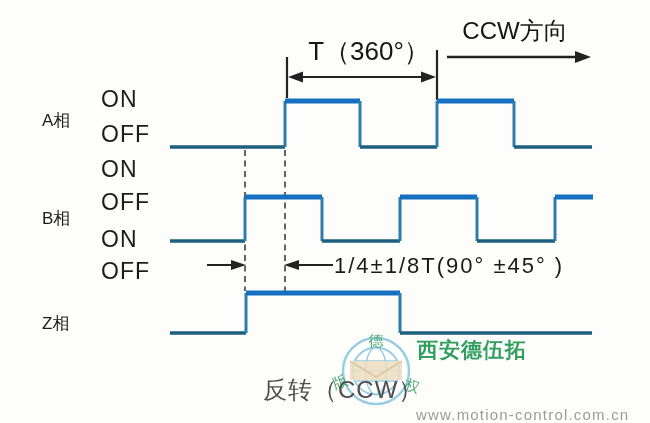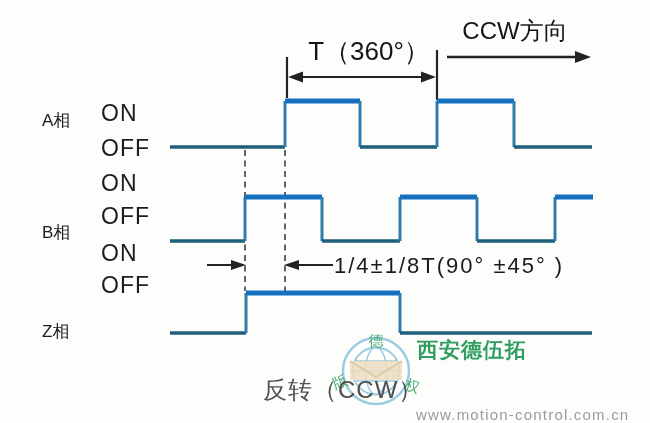--- a/index.html
+++ b/index.html
@@ -2,25 +2,25 @@
 <html><head>
 <meta charset="utf-8">
 <style>
   html,body{margin:0;padding:0;background:#e8e8e8;}
   .canvas{
     position:relative;width:650px;height:423px;background:#fdfdfb;
     overflow:hidden;font-family:"Liberation Sans",sans-serif;
   }
   .lbl{position:absolute;line-height:1;white-space:nowrap;color:#1c1c1c;
        font-family:"Liberation Sans",sans-serif;}
-  .level{font-size:23px;left:101px;letter-spacing:1px;margin-top:14px;}
+  .level{font-size:23px;left:101px;letter-spacing:1px;}
   .phase{font-size:17px;left:42px;}
   #row0{top:88px;} #row1{top:123px;} #row2{top:158px;}
   #row3{top:191px;} #row4{top:228px;} #row5{top:260px;}
-  #phaseA{top:112px;} #phaseB{top:224px;} #phaseZ{top:323px;}
+  #phaseA{top:112px;} #phaseB{top:210px;} #phaseZ{top:315px;}
   .dir-label{top:19px;left:515px;transform:translateX(-50%);font-size:24px;color:#151515;}
   .period-label{top:38px;left:369px;transform:translateX(-50%);font-size:26px;color:#151515;}
   .shift-label{top:255px;left:334px;font-size:22px;letter-spacing:2px;color:#1a1a1a;text-align:right;}
   .caption{top:378px;left:263px;font-size:24px;color:#4f4f4f;letter-spacing:1px;}
   .wm-company{top:339px;left:417px;font-size:21px;font-weight:bold;letter-spacing:1px;}
   .wm-phone{top:361px;left:416px;font-size:22px;letter-spacing:1px;}
   .wm-site{top:375px;left:416px;font-size:15px;letter-spacing:1.2px;margin-top:32px;}
   svg{position:absolute;left:0;top:0;}
   .hi{stroke-width:5;}
   .lo{stroke-width:3.5;}

